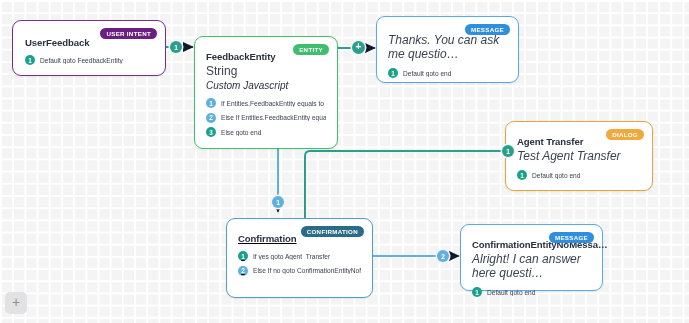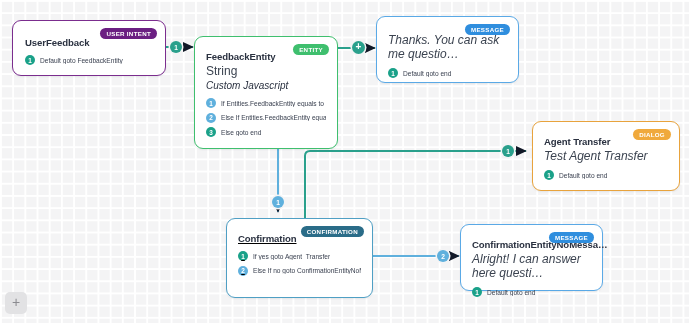--- a/index.html
+++ b/index.html
@@ -99,21 +99,21 @@
     font-size: 6.6px;
     color: #3a4150;
     white-space: nowrap;
     overflow: hidden;
   }
 
   
   #node-userfeedback      { left: 12px;  top: 20px;  width: 154px; height: 56px; padding: 16px 12px 12px 12px; }
   #node-feedbackentity    { left: 194px; top: 16px;  width: 144px; height: 113px; padding: 14px 11px 0 11px; margin-top: 20px; }
   #node-feedbackthumbsup  { left: 376px; top: 16px;  width: 143px; height: 67px; padding: 14px 11px 0 11px; }
-  #node-agenttransfer     { left: 532px; top: 121px; width: 148px; height: 70px; padding: 14px 11px 0 11px; }
+  #node-agenttransfer     { left: 505px; top: 121px; width: 148px; height: 70px; padding: 14px 11px 0 11px; }
   #node-confirmation      { left: 226px; top: 218px; width: 147px; height: 80px; padding: 14px 11px 0 11px; text-decoration: underline; }
   #node-confirmnomsg      { left: 460px; top: 224px; width: 143px; height: 67px; padding: 14px 11px 7px 11px; }
 
   
   .edge-badge {
     position: absolute;
     width: 12px;
     height: 12px;
     border-radius: 50%;
     display: flex;

